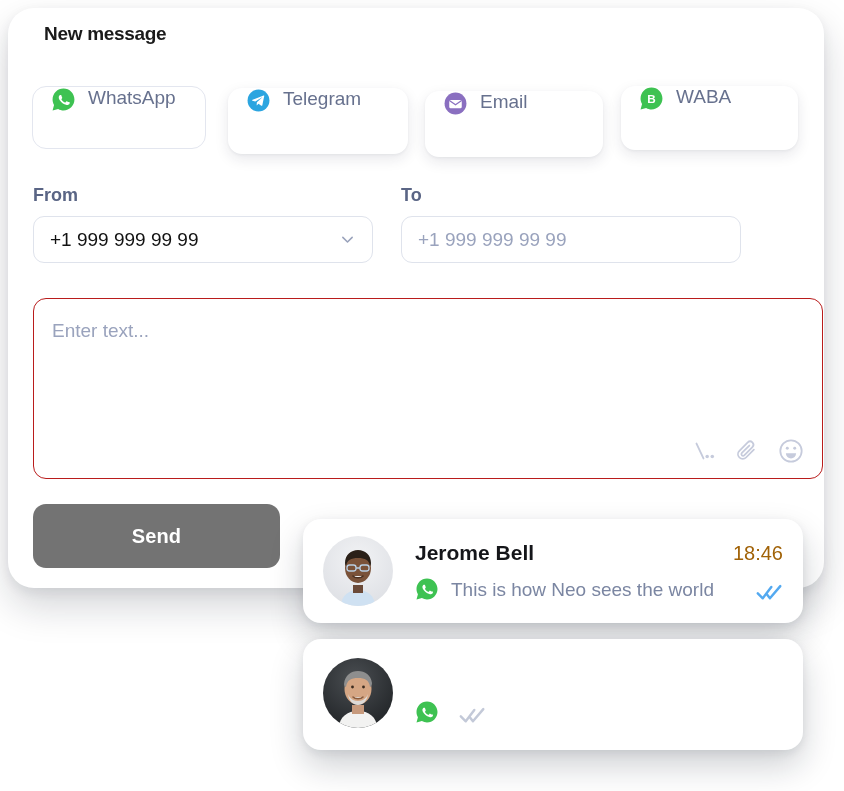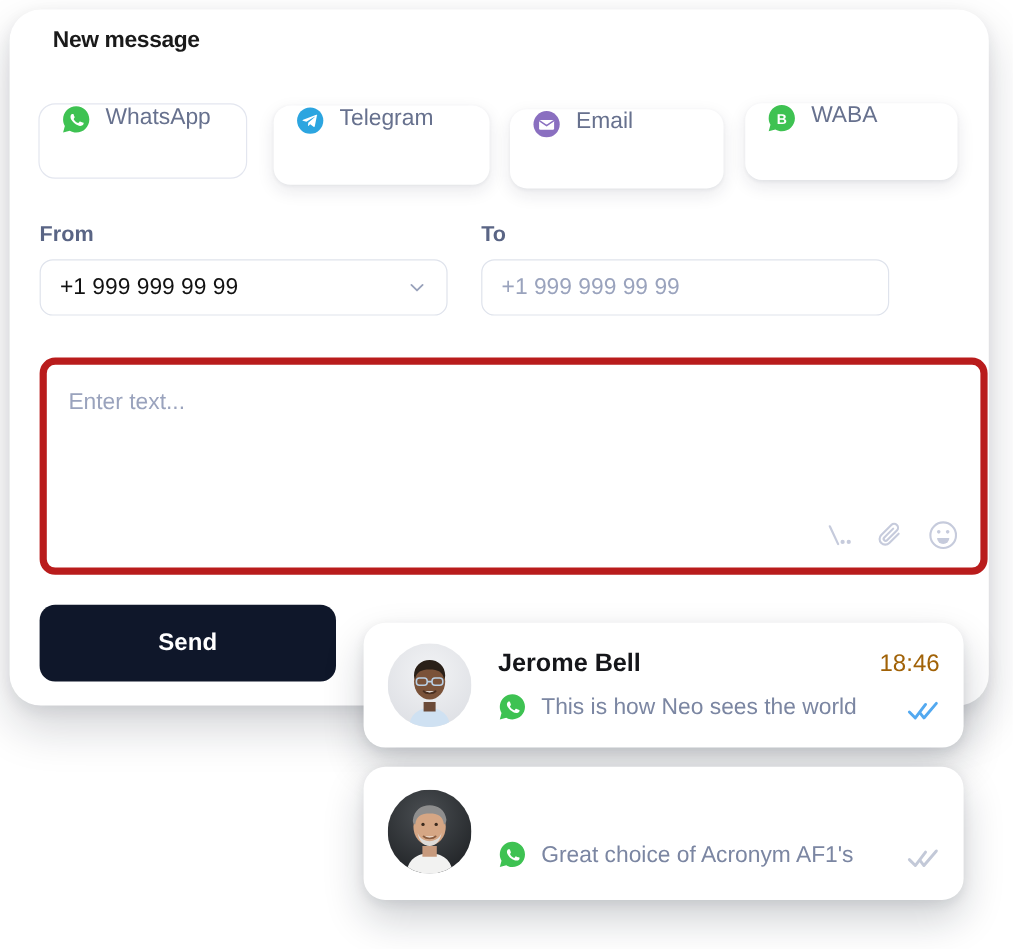--- a/index.html
+++ b/index.html
@@ -134,21 +134,21 @@
     color: #99a2bb;
   }
 
   
   #message-box {
     position: absolute;
     left: 25px;
     top: 290px;
     width: 790px;
     height: 181px;
-    border: 6px solid #b91c1c;
+    border: 1px solid #b91c1c;
     border-radius: 13px;
     background: #ffffff;
     box-sizing: border-box;
   }
   #message-placeholder {
     position: absolute;
     left: 18px;
     top: 21px;
     font-size: 19px;
     color: #9aa3bd;
@@ -170,21 +170,21 @@
   }
 
   
   #send-button {
     position: absolute;
     left: 25px;
     top: 496px;
     width: 247px;
     height: 64px;
     border-radius: 13px;
-    background: #0f172a;
+    background: #737373;
     color: #ffffff;
     font-size: 20px;
     font-weight: bold;
     border: none;
     cursor: pointer;
     font-family: inherit;
     letter-spacing: 0.1px;
   }
 
   
@@ -405,19 +405,18 @@
       <circle cx="40.5" cy="29" r="1.4" fill="#3a2a1e"></circle>
     </svg>
   </div>
 
 
   <div class="notif-body">
     <svg class="wa-mini" viewBox="0 0 32 32">
       <path fill="#3ec252" d="M16 2C8.3 2 2 8.3 2 16c0 2.5.7 4.9 1.9 7L2 30l7.2-1.9C11.2 29.3 13.6 30 16 30c7.7 0 14-6.3 14-14S23.7 2 16 2z"></path>
       <path fill="#ffffff" d="M22.6 19.3c-.3-.2-2-1-2.3-1.1-.3-.1-.5-.2-.8.2-.2.3-.8 1.1-1 1.3-.2.2-.4.2-.7.1-.3-.2-1.4-.5-2.6-1.6-1-.9-1.6-1.9-1.8-2.3-.2-.3 0-.5.1-.7.1-.1.3-.4.5-.6.2-.2.2-.3.3-.6.1-.2 0-.4 0-.6-.1-.2-.8-1.9-1-2.6-.3-.7-.5-.6-.7-.6h-.6c-.2 0-.6.1-.9.4-.3.3-1.2 1.1-1.2 2.8s1.2 3.3 1.4 3.5c.2.2 2.4 3.7 5.9 5.1.8.4 1.5.6 2 .7.8.3 1.6.2 2.2.2.7-.1 2-.8 2.3-1.6.3-.8.3-1.5.2-1.6-.1-.2-.3-.3-.6-.4z"></path>
     </svg>
-    <span class="notif-text">Great choice of Acronym AF1's</span>
     <svg class="ticks" viewBox="0 0 30 20">
       <path d="M2 11.5 7.5 17 17 4.5" stroke="#c3c9d8" stroke-width="2.7" fill="none" stroke-linecap="round" stroke-linejoin="round"></path>
       <path d="M12 12.5 15.5 17 27 3.5" stroke="#c3c9d8" stroke-width="2.7" fill="none" stroke-linecap="round" stroke-linejoin="round"></path>
     </svg>
   </div>
 </div>
 
 </body></html>

